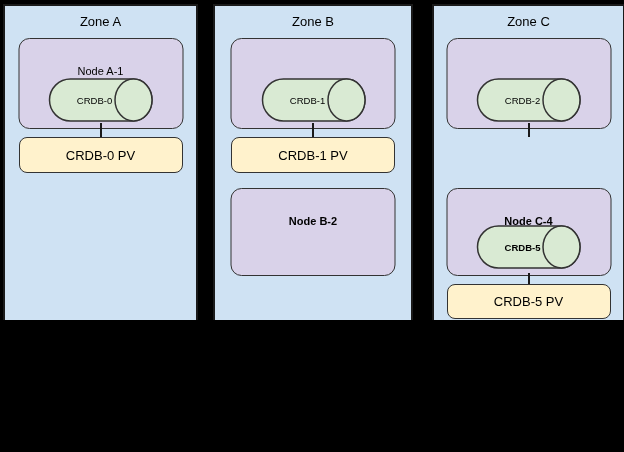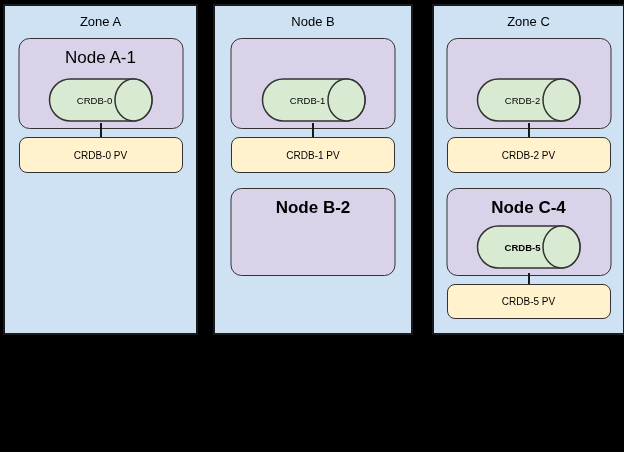--- a/index.html
+++ b/index.html
@@ -4,21 +4,21 @@
 <style>
   * { box-sizing: border-box; margin: 0; padding: 0; }
   html, body {
     background: #000000;
     font-family: "Liberation Sans", "DejaVu Sans", sans-serif;
     color: #000000;
   }
   .stage {
     position: relative;
     width: 624px;
-    height: 452px;
+    height: 320px;
     background: #000000;
     overflow: hidden;
   }
   .zone {
     position: absolute;
     top: 4px;
     height: 331px;
     background: #cfe2f3;
     border: 2px solid #1a1a1a;
   }
@@ -39,23 +39,23 @@
     left: 50%;
     transform: translateX(-50%);
     width: 165px;
     background: #d9d2e9;
     border: 1.5px solid #333333;
     border-radius: 11px;
   }
   .row1 { top: 32px;  height: 91px; }
   .row2 { top: 182px; height: 88px; font-weight: bold; }
   .node-label {
-    margin-top: 11px;
+    margin-top: 24px;
     text-align: center;
-    font-size: 17px;
+    font-size: 11px;
     line-height: 16px;
   }
   .cyl {
     position: absolute;
     left: 50%;
     transform: translateX(-50%);
     top: 38px;
   }
   .cyl-low { top: 35px; }
   .cyl-body, .cyl-cap {
@@ -83,21 +83,21 @@
     left: 50%;
     transform: translateX(-50%);
     width: 164px;
     height: 36px;
     background: #fff2cc;
     border: 1.5px solid #333333;
     border-radius: 8px;
     display: flex;
     align-items: center;
     justify-content: center;
-    font-size: 10px;
+    font-size: 13px;
   }
   .pv1 { top: 131px; }
   .pv2 { top: 278px; height: 35px; }
 </style>
 </head>
 <body>
 
 <div class="stage">
 
   <section class="zone" id="zone-a">
@@ -110,21 +110,21 @@
         <text class="cyl-text" x="47" y="27">CRDB-0</text>
       </svg>
     </div>
     <div class="connector conn1"></div>
     <div class="pv pv1">
       <span>CRDB-0 PV</span>
     </div>
   </section>
 
   <section class="zone" id="zone-b">
-    <div class="zone-label">Node B</div>
+    <div class="zone-label">Zone B</div>
     <div class="k8s-node row1">
       <svg class="cyl" width="106" height="46" viewBox="0 0 106 46">
         <path class="cyl-body" d="M23,2 L86,2 A18.5,21 0 0 1 86,44 L23,44 A21,21 0 0 1 23,2 Z"></path>
         <ellipse class="cyl-cap" cx="86" cy="23" rx="18.5" ry="21"></ellipse>
         <text class="cyl-text" x="47" y="27">CRDB-1</text>
       </svg>
     </div>
     <div class="connector conn1"></div>
     <div class="pv pv1">
       <span>CRDB-1 PV</span>
@@ -137,23 +137,20 @@
   <section class="zone" id="zone-c">
     <div class="zone-label">Zone C</div>
     <div class="k8s-node row1">
       <svg class="cyl" width="106" height="46" viewBox="0 0 106 46">
         <path class="cyl-body" d="M23,2 L86,2 A18.5,21 0 0 1 86,44 L23,44 A21,21 0 0 1 23,2 Z"></path>
         <ellipse class="cyl-cap" cx="86" cy="23" rx="18.5" ry="21"></ellipse>
         <text class="cyl-text" x="47" y="27">CRDB-2</text>
       </svg>
     </div>
     <div class="connector conn1"></div>
-    <div class="pv pv1">
-      <span>CRDB-2 PV</span>
-    </div>
     <div class="k8s-node row2">
       <div class="node-label">Node C-4</div>
       <svg class="cyl cyl-low" width="106" height="46" viewBox="0 0 106 46">
         <path class="cyl-body" d="M23,2 L86,2 A18.5,21 0 0 1 86,44 L23,44 A21,21 0 0 1 23,2 Z"></path>
         <ellipse class="cyl-cap" cx="86" cy="23" rx="18.5" ry="21"></ellipse>
         <text class="cyl-text" x="47" y="27">CRDB-5</text>
       </svg>
     </div>
     <div class="connector conn2"></div>
     <div class="pv pv2">

